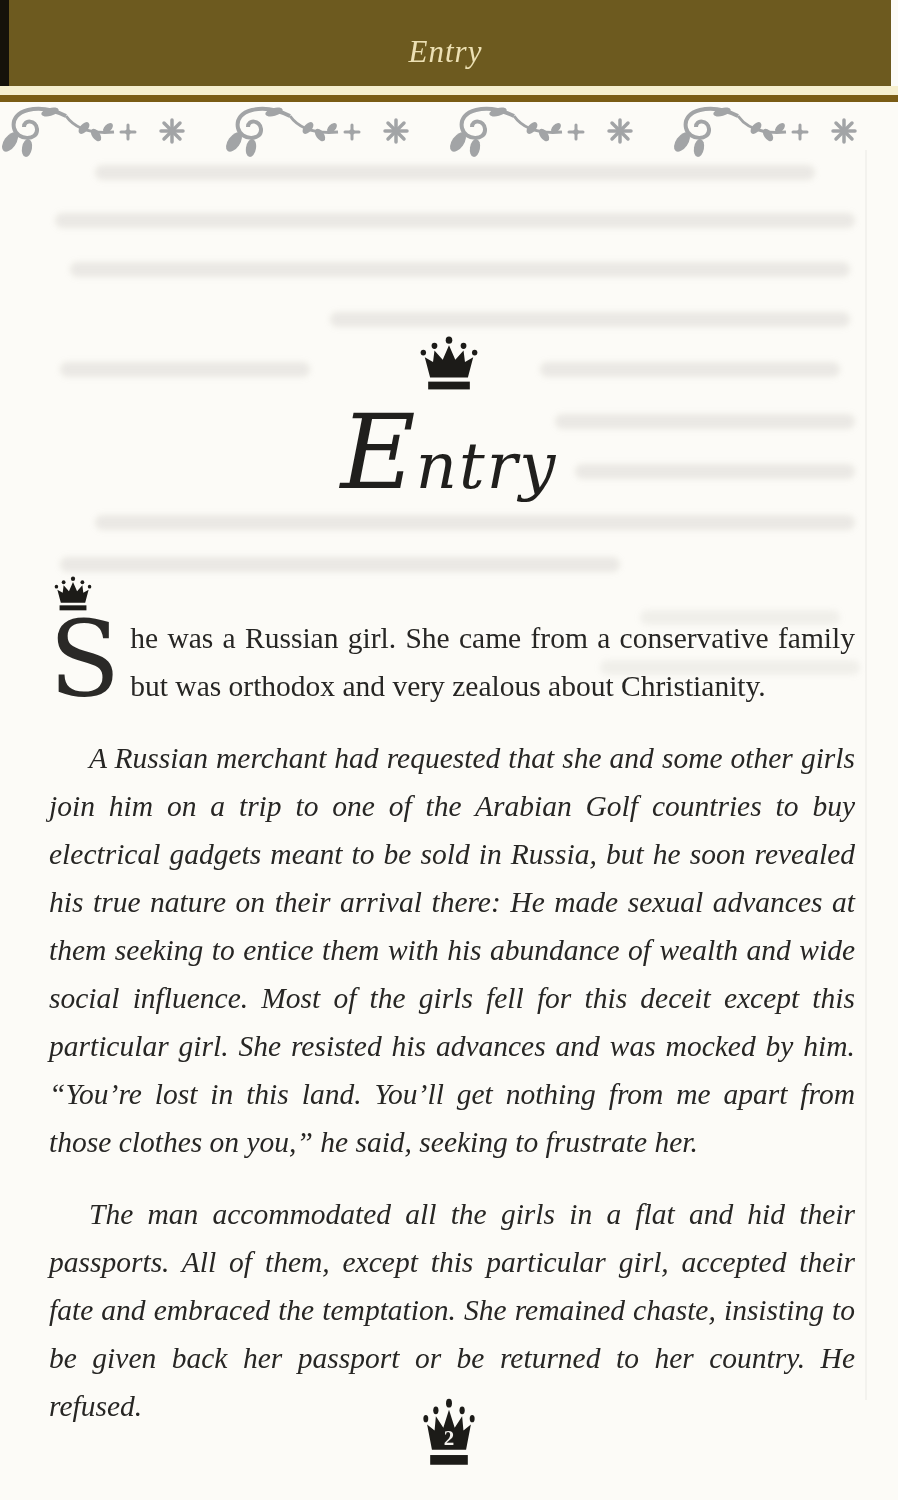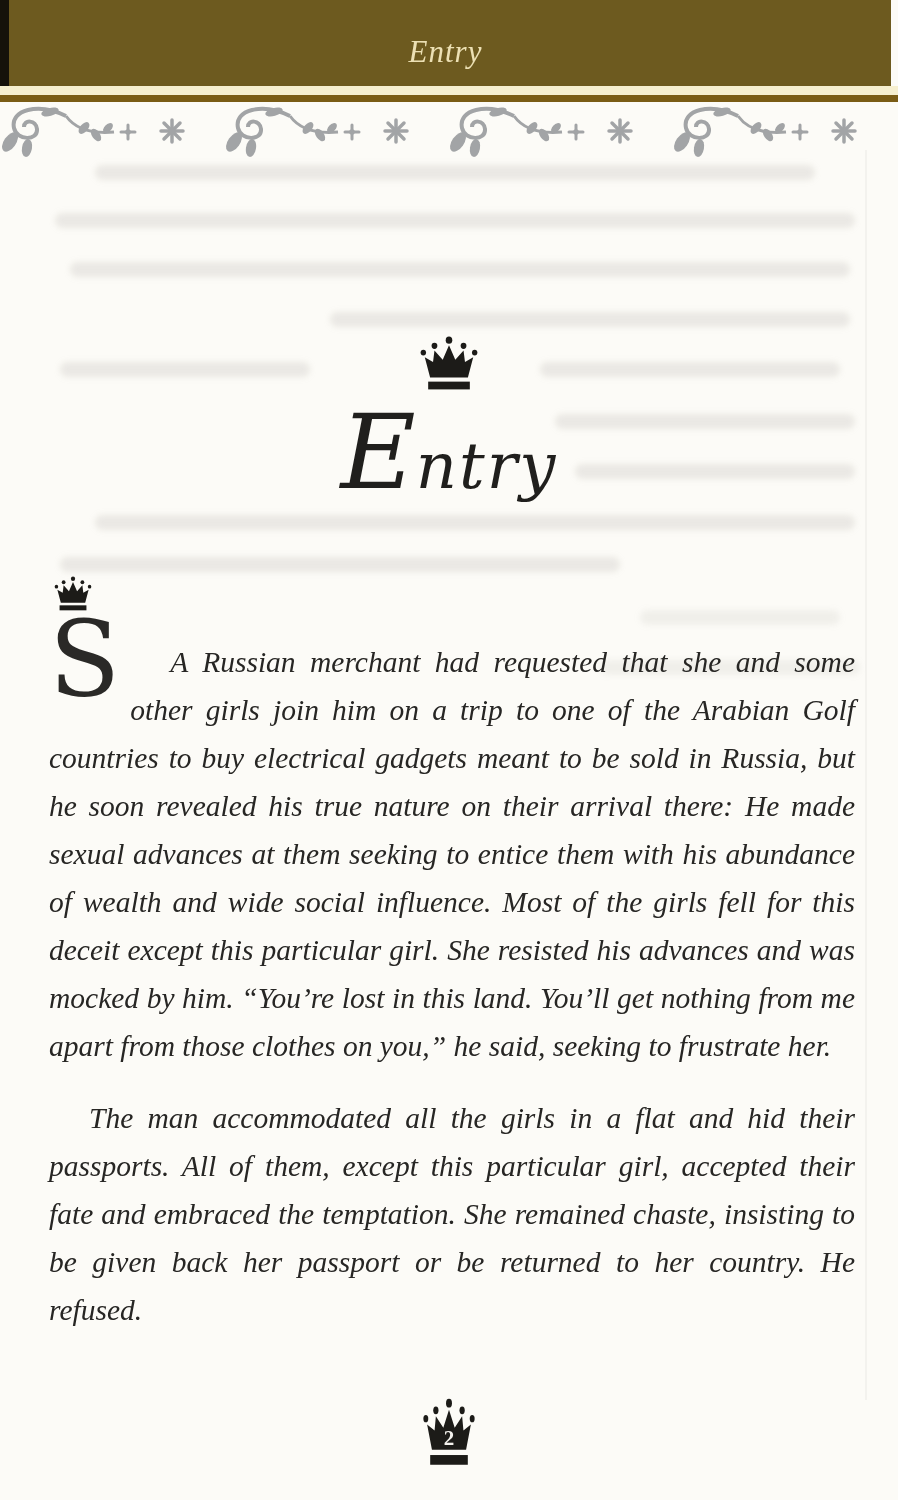--- a/index.html
+++ b/index.html
@@ -140,21 +140,21 @@
   </div>
   <h1 class="chapter-title">Entry</h1>
 
   <main class="content">
     <p class="p1">
       <span class="mini-crown">
         <svg width="40" height="36" viewBox="0 0 64 54" preserveAspectRatio="none">
             <use href="#crown-shape"></use>
           </svg>
       </span>
-      <span class="dropcap">S</span>
+      <span class="dropcap">S</span><span>he was a Russian girl. She came from a conservative family but was orthodox and very zealous about Christianity.</span>
     </p>
     <p class="p2">
       <span>A Russian merchant had requested that she and some other girls join him on a trip to one of the Arabian Golf countries to buy electrical gadgets meant to be sold in Russia, but he soon revealed his true nature on their arrival there: He made sexual advances at them seeking to entice them with his abundance of wealth and wide social influence. Most of the girls fell for this deceit except this particular girl. She resisted his advances and was mocked by him. “You’re lost in this land. You’ll get nothing from me apart from those clothes on you,” he said, seeking to frustrate her.</span>
     </p>
     <p class="p3">
       <span>The man accommodated all the girls in a flat and hid their passports. All of them, except this particular girl, accepted their fate and embraced the temptation. She remained chaste, insisting to be given back her passport or be returned to her country. He refused.</span>
     </p>
   </main>
 
   <footer class="crown-footer">

